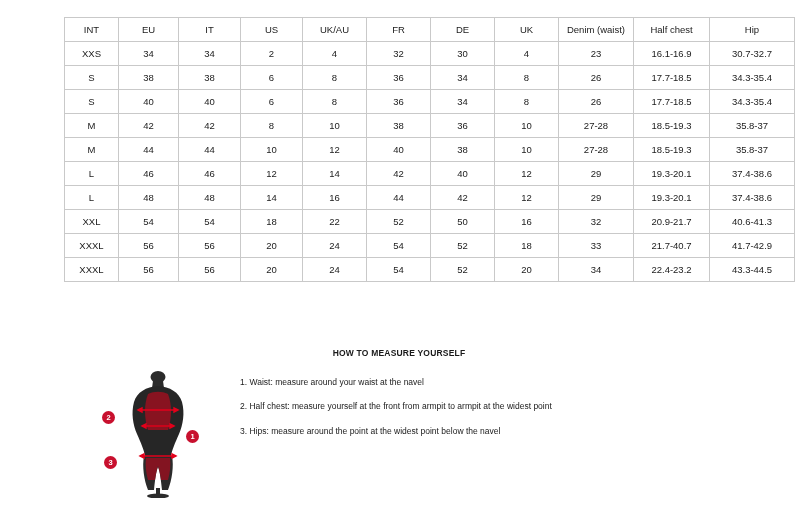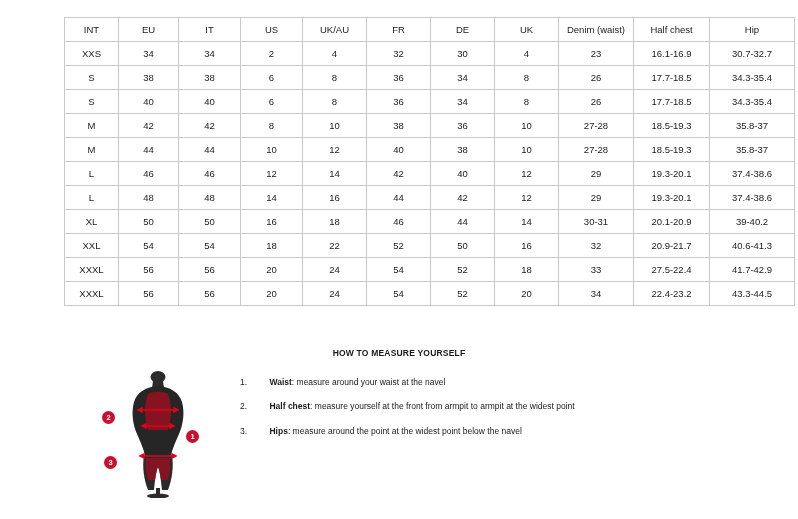--- a/index.html
+++ b/index.html
@@ -93,21 +93,21 @@
     margin-left: 18px;
     margin-top: 9px;
   }
   .measure-item {
     font-size: 8.5px;
     line-height: 1.35;
     color: #1a1a1a;
     margin-bottom: 13px;
     white-space: nowrap;
   }
-  .measure-item b { font-weight: bold; margin-left: 20px; }
+  .measure-item b { font-weight: normal; }
 
   
   .mannequin {
     position: absolute;
     left: 18px;
     top: 0;
     width: 76px;
     height: 128px;
   }
   .badge {
@@ -247,33 +247,20 @@
           <td>14</td>
           <td>16</td>
           <td>44</td>
           <td>42</td>
           <td>12</td>
           <td>29</td>
           <td class="left-align">19.3-20.1</td>
           <td class="left-align">37.4-38.6</td>
         </tr>
         <tr>
-          <td>XL</td>
-          <td>50</td>
-          <td>50</td>
-          <td>16</td>
-          <td>18</td>
-          <td>46</td>
-          <td>44</td>
-          <td>14</td>
-          <td>30-31</td>
-          <td class="left-align">20.1-20.9</td>
-          <td class="left-align">39-40.2</td>
-        </tr>
-        <tr>
           <td>XXL</td>
           <td>54</td>
           <td>54</td>
           <td>18</td>
           <td>22</td>
           <td>52</td>
           <td>50</td>
           <td>16</td>
           <td>32</td>
           <td class="left-align">20.9-21.7</td>
@@ -282,21 +269,21 @@
         <tr>
           <td>XXXL</td>
           <td>56</td>
           <td>56</td>
           <td>20</td>
           <td>24</td>
           <td>54</td>
           <td>52</td>
           <td>18</td>
           <td>33</td>
-          <td class="left-align">27.5-22.4</td>
+          <td class="left-align">21.7-40.7</td>
           <td class="left-align">41.7-42.9</td>
         </tr>
         <tr>
           <td>XXXL</td>
           <td>56</td>
           <td>56</td>
           <td>20</td>
           <td>24</td>
           <td>54</td>
           <td>52</td>

